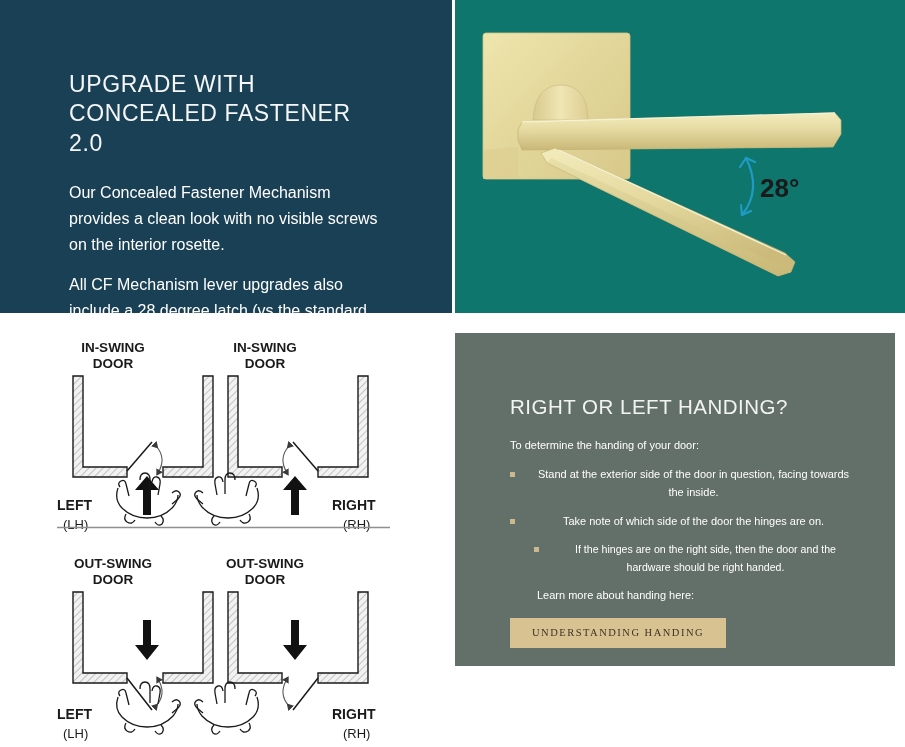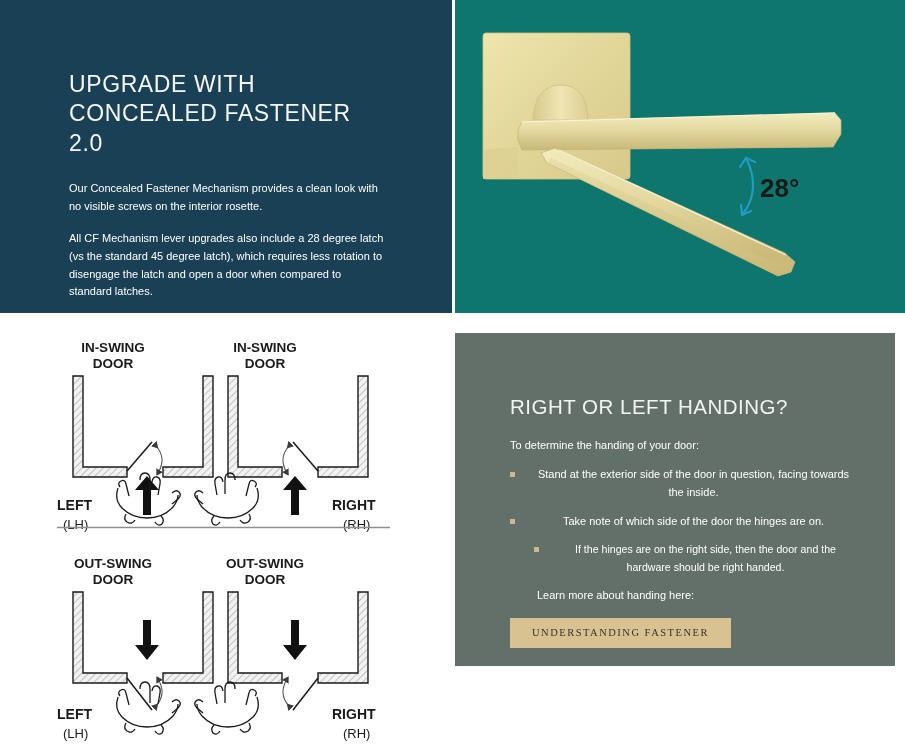--- a/index.html
+++ b/index.html
@@ -34,21 +34,21 @@
   #cf-panel .panel-heading {
     font-size: 23px;
     font-weight: 300;
     letter-spacing: 0.6px;
     line-height: 1.28;
     color: #f4f6f7;
     margin: 0 0 22px 0;
     font-family: "Liberation Sans", sans-serif;
   }
   #cf-panel .panel-para {
-    font-size: 11px;
+    font-size: 16px;
     line-height: 1.62;
     color: #ffffff;
     margin: 0 0 14px 0;
     max-width: 315px;
   }
   #cf-panel .panel-para:last-child { margin-bottom: 1px; }
 
   
   #lever-photo {
     position: absolute;
@@ -339,16 +339,16 @@
           </li>
           <li>
             <span class="bullet"></span>
             <span>If the hinges are on the right side, then the door and the hardware should be right handed.</span>
           </li>
         </ul>
       </li>
     </ul>
 
     <p class="learn-more">Learn more about handing here:</p>
-    <button id="cta-button">UNDERSTANDING FASTENER</button>
+    <button id="cta-button">UNDERSTANDING HANDING</button>
   </section>
 
 </div>
 
 </body></html>

